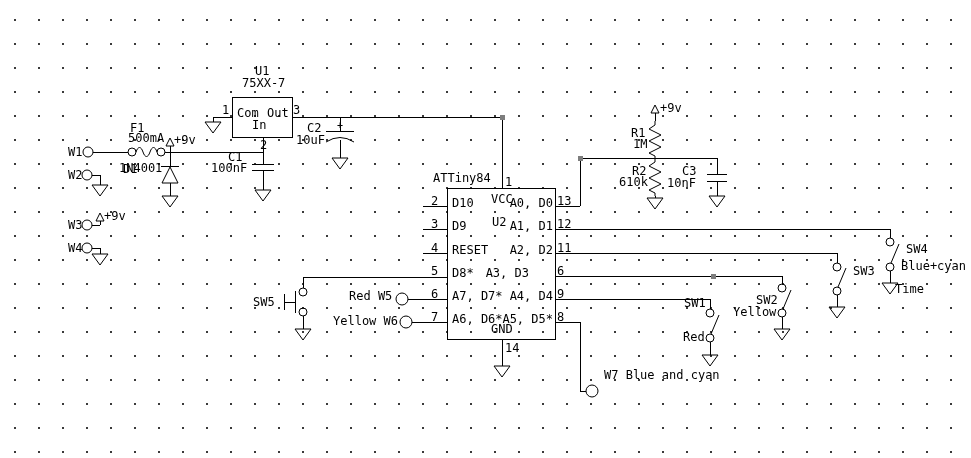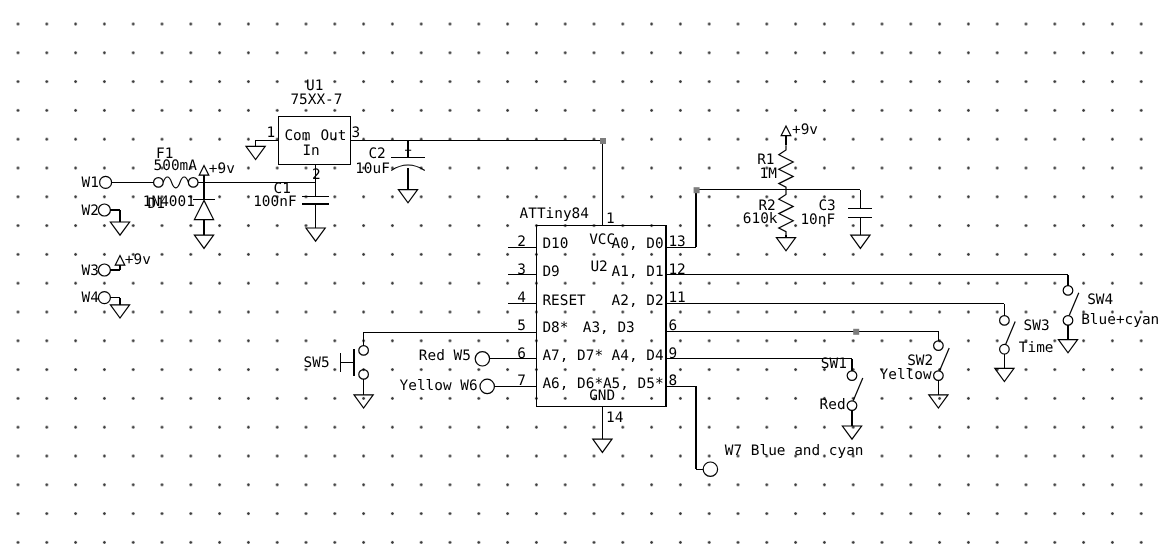--- a/index.html
+++ b/index.html
@@ -291,17 +291,17 @@
   <span class="lbl" style="left:349px;top:296px">Red W5</span>
   <span class="lbl" style="left:333px;top:321px">Yellow W6</span>
   <span class="lbl" style="left:604px;top:375px">W7 Blue and cyan</span>
 
   <span class="lbl" style="left:253px;top:302px">SW5</span>
   <span class="lbl" style="left:684px;top:303px">SW1</span>
   <span class="lbl" style="left:683px;top:337px">Red</span>
   <span class="lbl" style="left:756px;top:300px">SW2</span>
   <span class="lbl" style="left:733px;top:312px">Yellow</span>
   <span class="lbl" style="left:853px;top:271px">SW3</span>
-  <span class="lbl" style="left:849px;top:289px">Time</span>
+  <span class="lbl" style="left:895px;top:289px">Time</span>
   <span class="lbl" style="left:906px;top:249px">SW4</span>
   <span class="lbl" style="left:901px;top:266px">Blue+cyan</span>
 
 </div>
 
 </body></html>

